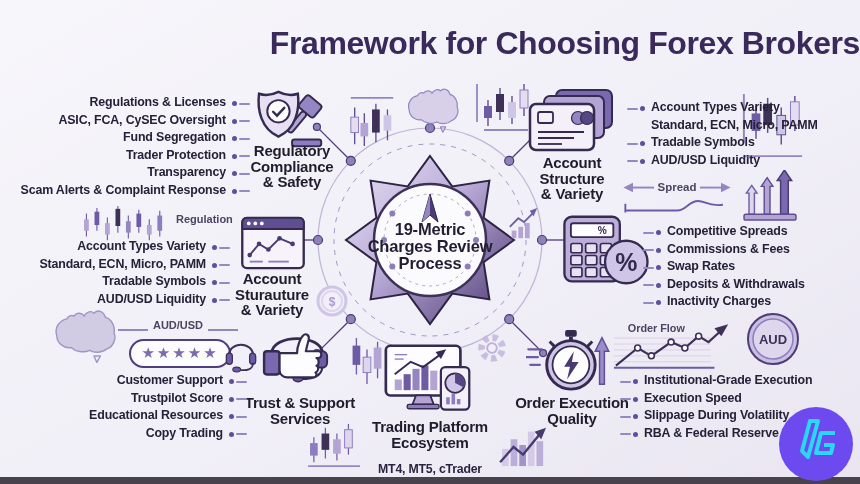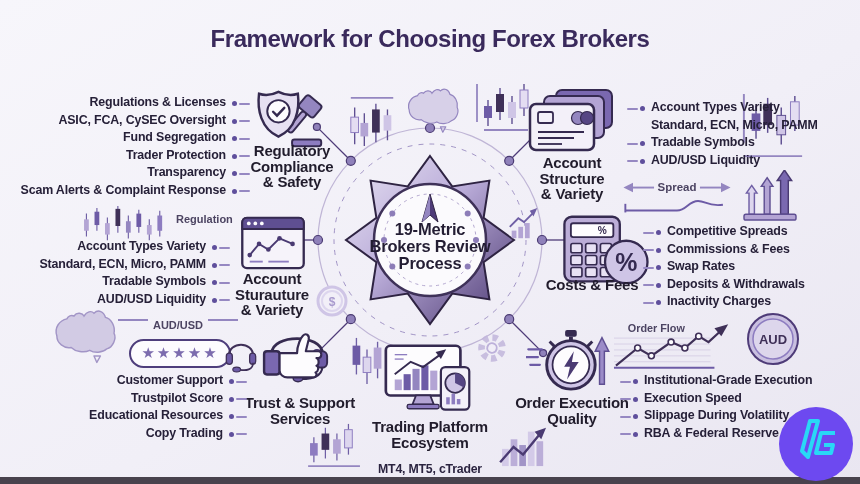--- a/index.html
+++ b/index.html
@@ -1,21 +1,21 @@
 <!DOCTYPE html>
 <html><head>
 <meta charset="utf-8">
 <style>
   html,body{margin:0;padding:0}
   body{width:860px;height:484px;overflow:hidden;font-family:"Liberation Sans",sans-serif}
   .stage{position:relative;width:860px;height:484px;overflow:hidden;
          background:linear-gradient(150deg,#f7f6fb 0%,#f1eff7 55%,#e9e6f1 100%)}
   .abs{position:absolute}
-  .title{position:absolute;top:25px;left:0;right:0;text-align:center;
-         font-size:24px;font-weight:800;letter-spacing:-.4px;color:#3a2a5c}
+  .title{position:absolute;top:25px;left:0;right:0;text-align:right;
+         font-size:32px;font-weight:800;letter-spacing:-.4px;color:#3a2a5c}
   
   .cat{position:absolute;text-align:center;color:#211c2c;font-weight:800;
        font-size:15px;line-height:15.5px;letter-spacing:-.2px;white-space:nowrap}
   .cat .sub{font-weight:600;font-size:12.3px;margin-top:12px;color:#2b2440}
   
   .ann{position:absolute;font-size:11px;font-weight:600;color:#4c4462;white-space:nowrap}
   
   .list{position:absolute}
   .row{height:17.5px;display:flex;font-size:12.4px;font-weight:700;
        color:#262038;white-space:nowrap;letter-spacing:-.15px}
@@ -23,21 +23,21 @@
   .mk{display:flex;align-items:center;gap:2px}
   .row.l .mk{margin-left:6px}
   .row.r .mk{margin-right:6px}
   .dot{width:5px;height:5px;border-radius:50%;background:#5f4f9c}
   .ln{width:11px;height:2px;background:#9688c2;border-radius:1px}
   .row.cont .mk{visibility:hidden}
   
   .center-title{position:absolute;left:355px;top:221px;width:150px;text-align:center;
                 font-weight:700;color:#231d33;font-size:16.5px;line-height:16.8px;letter-spacing:-.2px}
   
-  .audusd{position:absolute;left:118px;top:319px;width:120px;display:flex;align-items:flex-start;gap:5px}
+  .audusd{position:absolute;left:118px;top:319px;width:120px;display:flex;align-items:flex-end;gap:5px}
   .audusd .dash{flex:1;height:1.6px;background:#9486c0}
   .audusd .t{font-size:11px;font-weight:600;color:#4c4462}
   .starpill{position:absolute;left:129px;top:339px;width:98px;height:25px;border:2px solid #4e3e7c;
             border-radius:15px;background:#fcfbfe;display:flex;align-items:center;justify-content:center}
   .starpill .stars{font-size:15px;letter-spacing:2px;color:#7c6cae;line-height:15px;
                    font-family:"DejaVu Sans",sans-serif}
   
   .strip{position:absolute;left:0;bottom:0;width:860px;height:7px;background:#48424d}
   .logo{position:absolute;left:779px;top:407px;width:74px;height:74px;border-radius:50%;
         background:#6d49f0;display:flex;align-items:center;justify-content:center}
@@ -91,21 +91,21 @@
         <circle cx="245.7" cy="184.4" r="3"></circle>
       <circle cx="254" cy="158" r="3"></circle>
         <circle cx="162" cy="158" r="3"></circle>
     </g>
     <polygon points="208,112 216,140 208,133 200,140" fill="#4e3b78" stroke="#2e2342" stroke-width="1"></polygon>
     <polygon points="208,112 208,133 200,140" fill="#9486c0"></polygon>
   </svg>
 
   <div class="center-title">
     <div>19-Metric</div>
-    <div>Brokers Review</div>
+    <div>Charges Review</div>
     <div>Process</div>
   </div>
 
   <div class="title">Framework for Choosing Forex Brokers</div>
 
   <svg class="abs" style="left:248px;top:86px" width="92" height="70" viewBox="0 0 92 72">
     <g transform="rotate(40 60 24)">
       <rect x="57" y="28" width="6" height="26" rx="3" fill="#b3a4d4" stroke="#352a50" stroke-width="2"></rect>
       <rect x="50" y="12" width="20" height="16" rx="3" fill="#9486c0" stroke="#352a50" stroke-width="2"></rect>
     </g>
@@ -265,21 +265,20 @@
         <rect x="26" y="45" width="12" height="10" rx="2"></rect>
         <rect x="42" y="45" width="12" height="10" rx="2"></rect>
       <rect x="10" y="58" width="12" height="10" rx="2"></rect>
         <rect x="26" y="58" width="12" height="10" rx="2"></rect>
         <rect x="42" y="58" width="12" height="10" rx="2"></rect>
     </g>
     <circle cx="70" cy="52" r="23" fill="#cfc5e6" stroke="#352a50" stroke-width="2.5"></circle>
     <text x="70" y="62" text-anchor="middle" font-size="27" font-weight="700" fill="#352a50">%</text>
   </svg>
   <div class="cat" style="left:517px;top:277px;width:150px">
-    <div>Costs &amp; Fees</div>
   </div>
 
   <svg class="abs" style="left:316px;top:285px" width="32" height="32" viewBox="0 0 32 32">
     <circle cx="16" cy="16" r="14" fill="#f2eff8" stroke="#cfc5e6" stroke-width="3"></circle>
     <circle cx="16" cy="16" r="10" fill="none" stroke="#ddd6ee" stroke-width="2"></circle>
     <text x="16" y="21" text-anchor="middle" font-size="12" font-weight="700" fill="#a99bce">$</text>
   </svg>
   <svg class="abs" style="left:472px;top:328px" width="40" height="40" viewBox="0 0 42 40">
     <g transform="rotate(15 21 20)" opacity=".85">
       <circle cx="21" cy="20" r="11" fill="none" stroke="#c2b6dc" stroke-width="7" stroke-dasharray="5.5 4.3"></circle>

